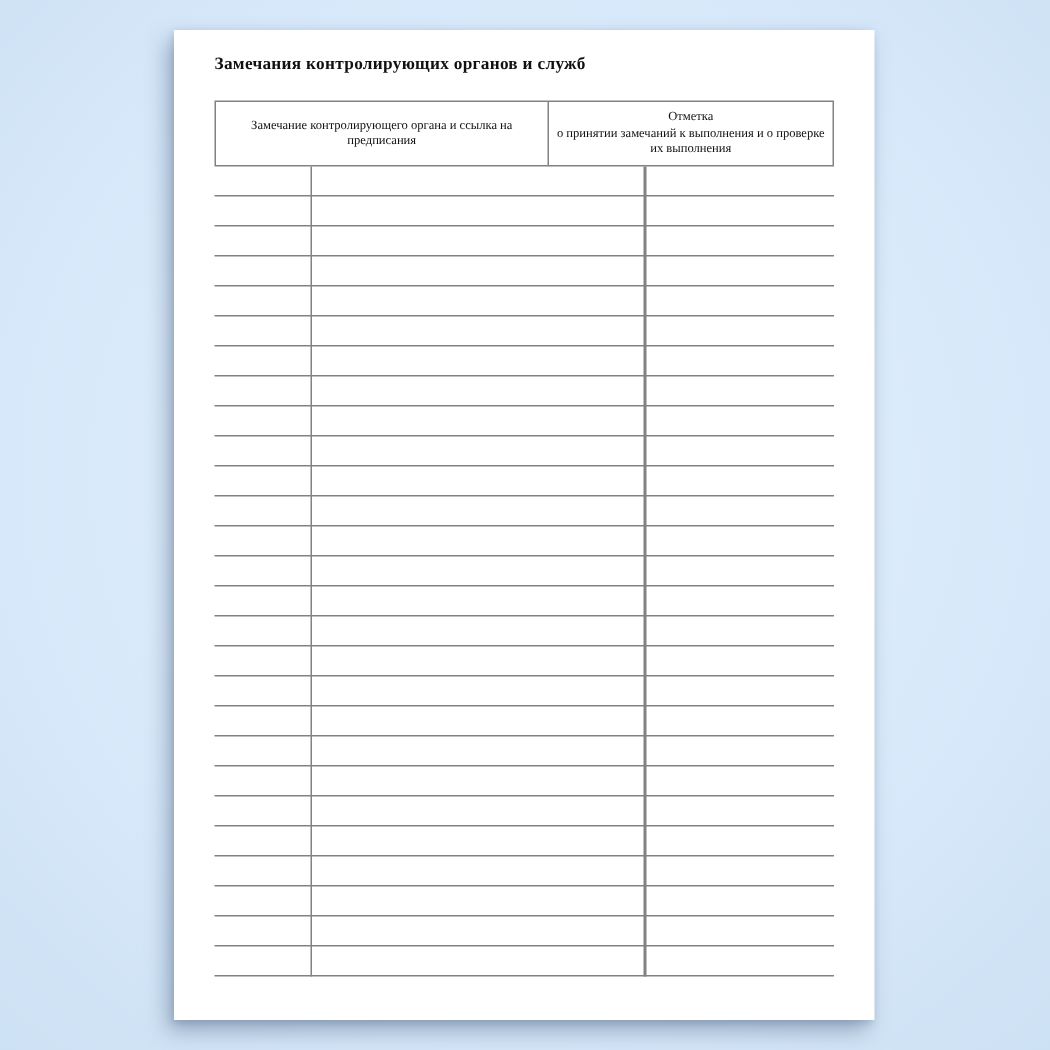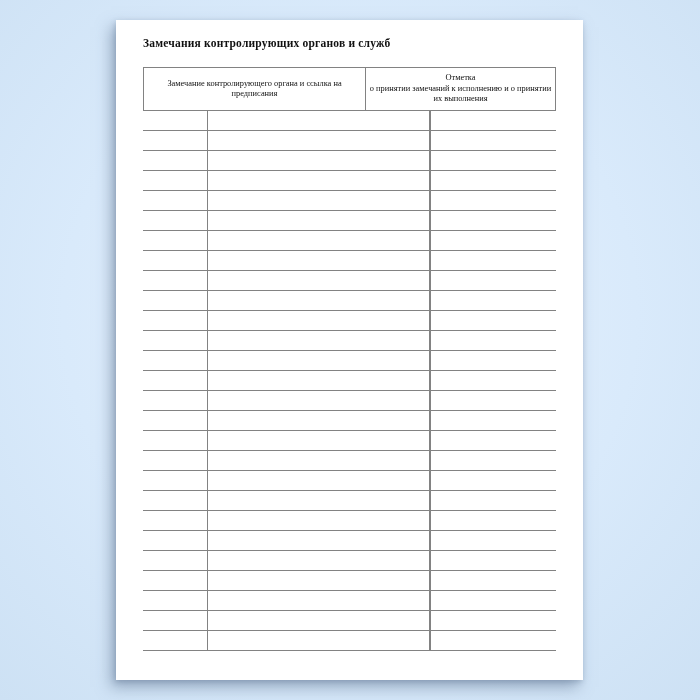--- a/index.html
+++ b/index.html
@@ -60,21 +60,21 @@
     <div class="title">Замечания контролирующих органов и служб</div>
 
     <div class="table">
 
       <div class="thead">
         <div class="th c2">
           <span class="line">Замечание контролирующего органа и ссылка на предписания</span>
         </div>
         <div class="th c3">
           <span class="line">Отметка</span>
-          <span class="line">о принятии замечаний к исполнению и о принятии их выполнения</span>
+          <span class="line">о принятии замечаний к выполнения и о проверке их выполнения</span>
         </div>
       </div>
 
       <div class="tbody">
         <div class="vline v1"></div>
         <div class="vline v2"></div>
 
       <div class="row"></div>
           <div class="row"></div>
           <div class="row"></div>

